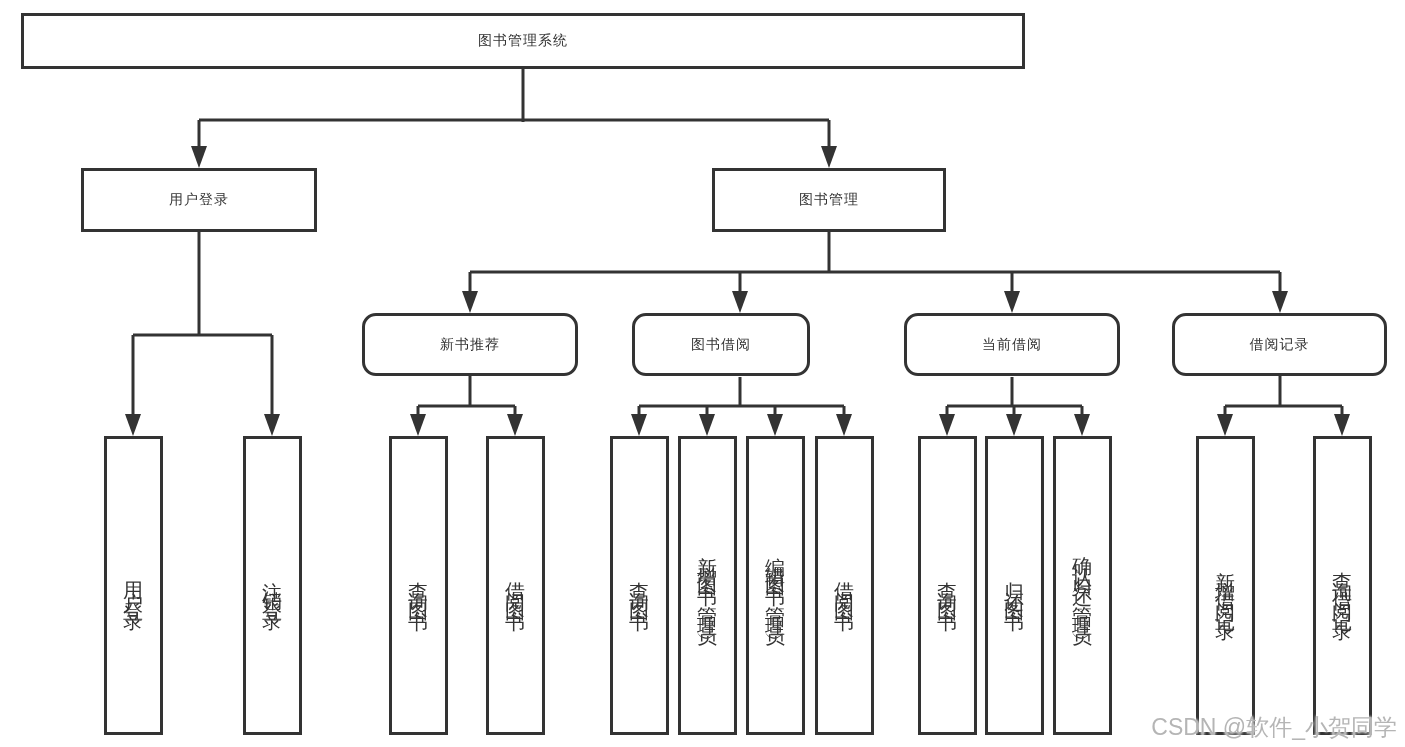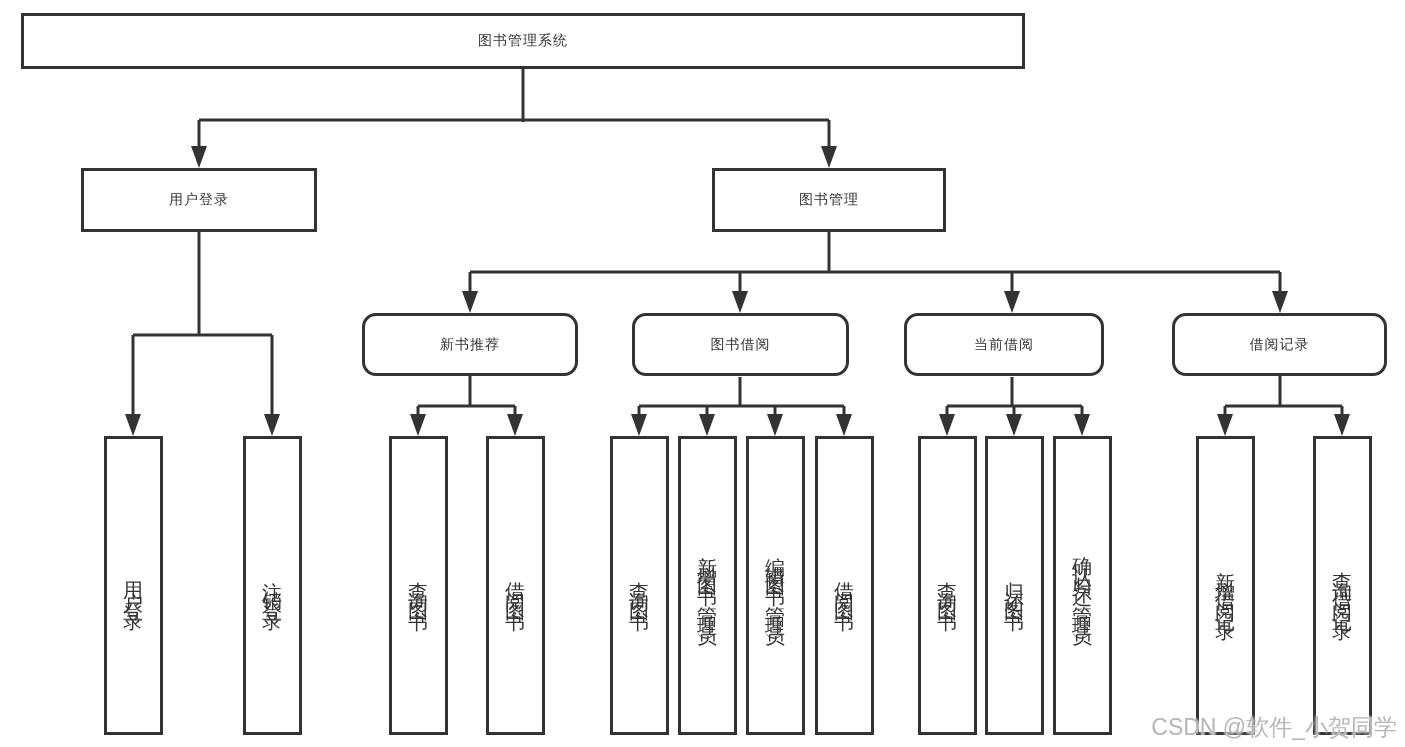--- a/index.html
+++ b/index.html
@@ -96,24 +96,24 @@
   <div class="box lvl2 hbox" style="left:81px; width:236px;">
     <span>用户登录</span>
   </div>
   <div class="box lvl2 hbox" style="left:712px; width:234px;text-align:center;">
     <span>图书管理</span>
   </div>
 
   <div class="box lvl3 hbox" style="left:362px; width:216px;">
     <span>新书推荐</span>
   </div>
-  <div class="box lvl3 hbox" style="left:632px; width:217px;">
+  <div class="box lvl3 hbox" style="left:632px; width:178px;">
     <span>图书借阅</span>
   </div>
-  <div class="box lvl3 hbox" style="left:904px; width:200px;">
+  <div class="box lvl3 hbox" style="left:904px; width:216px;">
     <span>当前借阅</span>
   </div>
   <div class="box lvl3 hbox" style="left:1172px; width:215px;">
     <span>借阅记录</span>
   </div>
 
   <div class="box leaf" style="left:104px;">
     <span class="vtext">用户登录</span>
   </div>
   <div class="box leaf" style="left:243px;">

